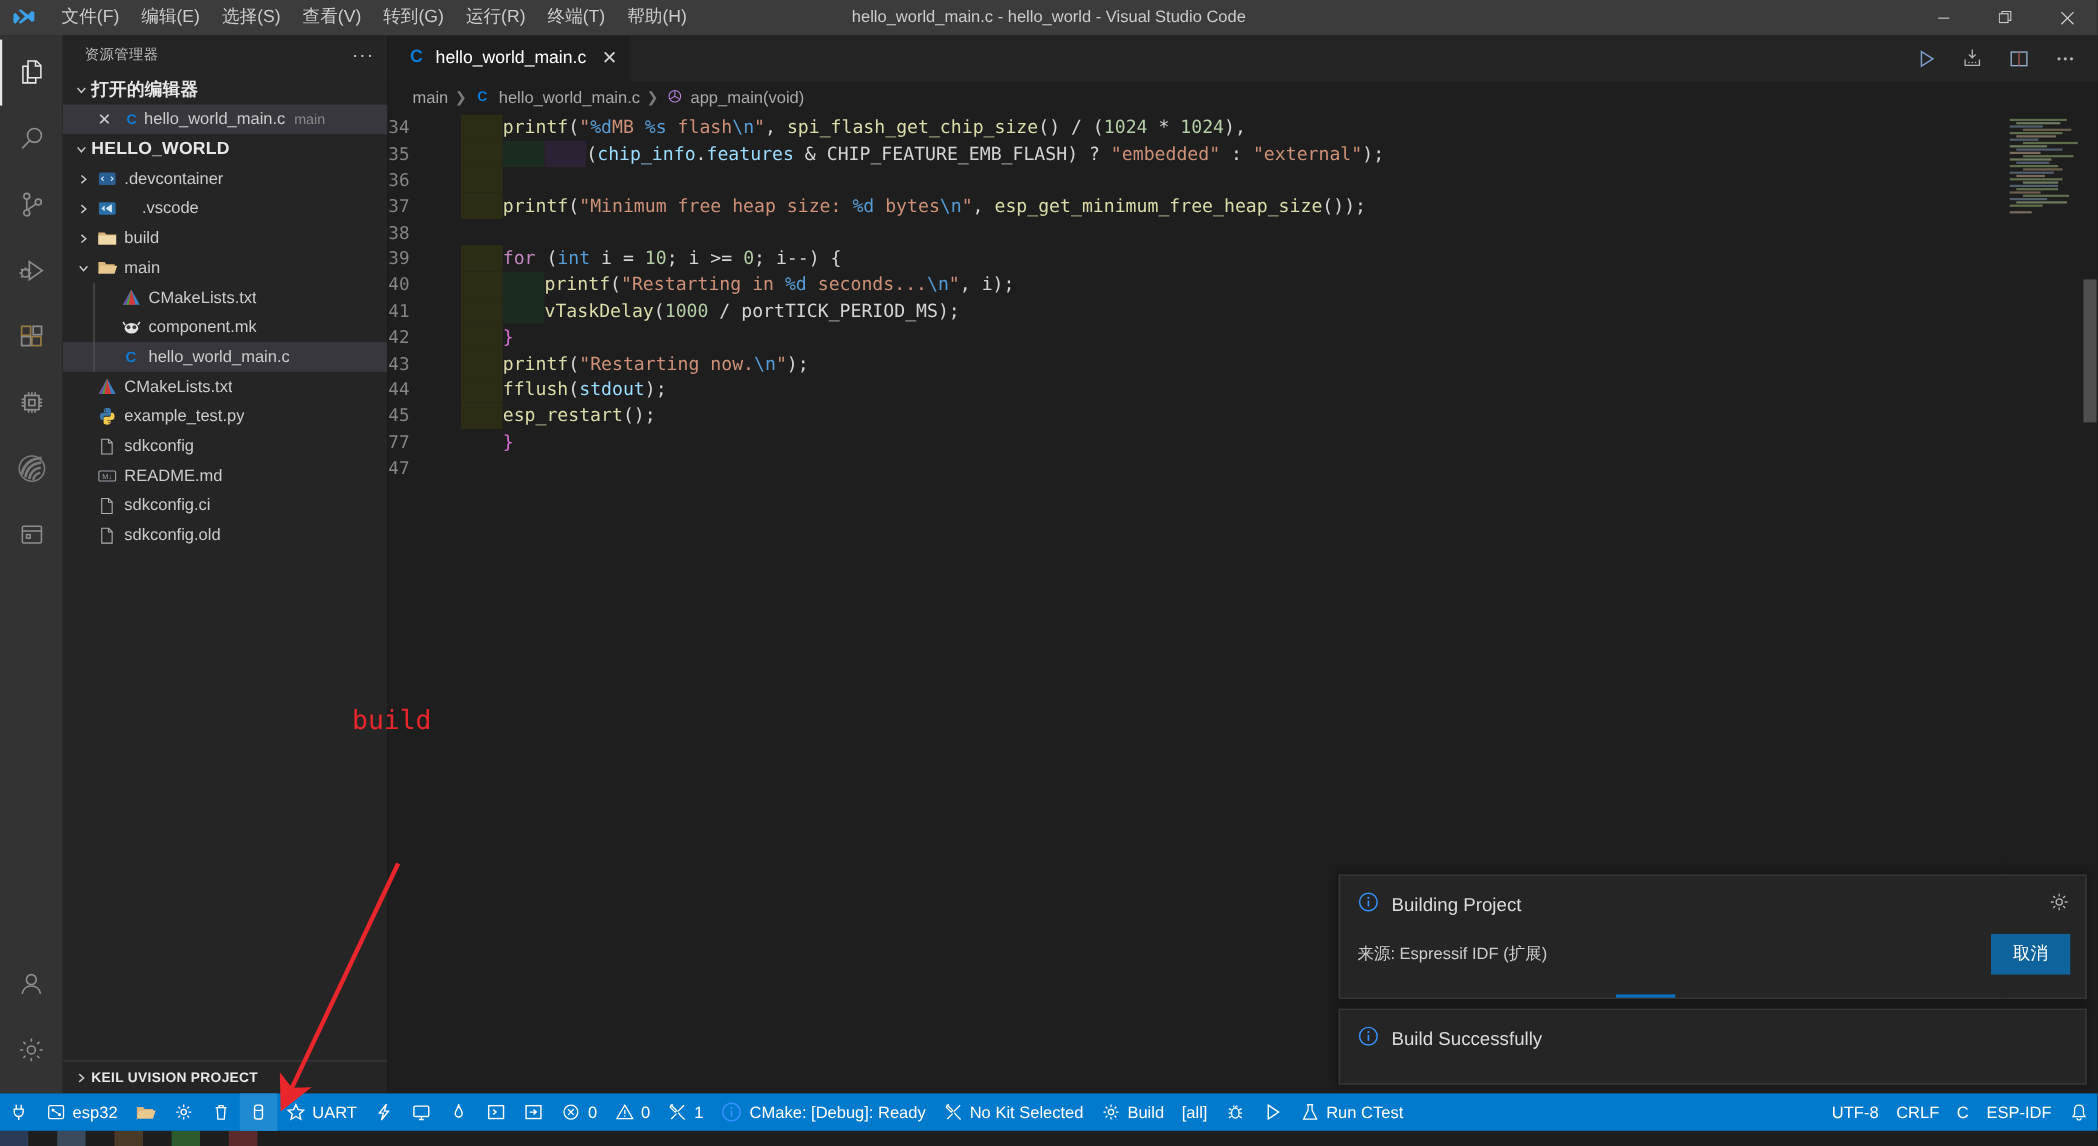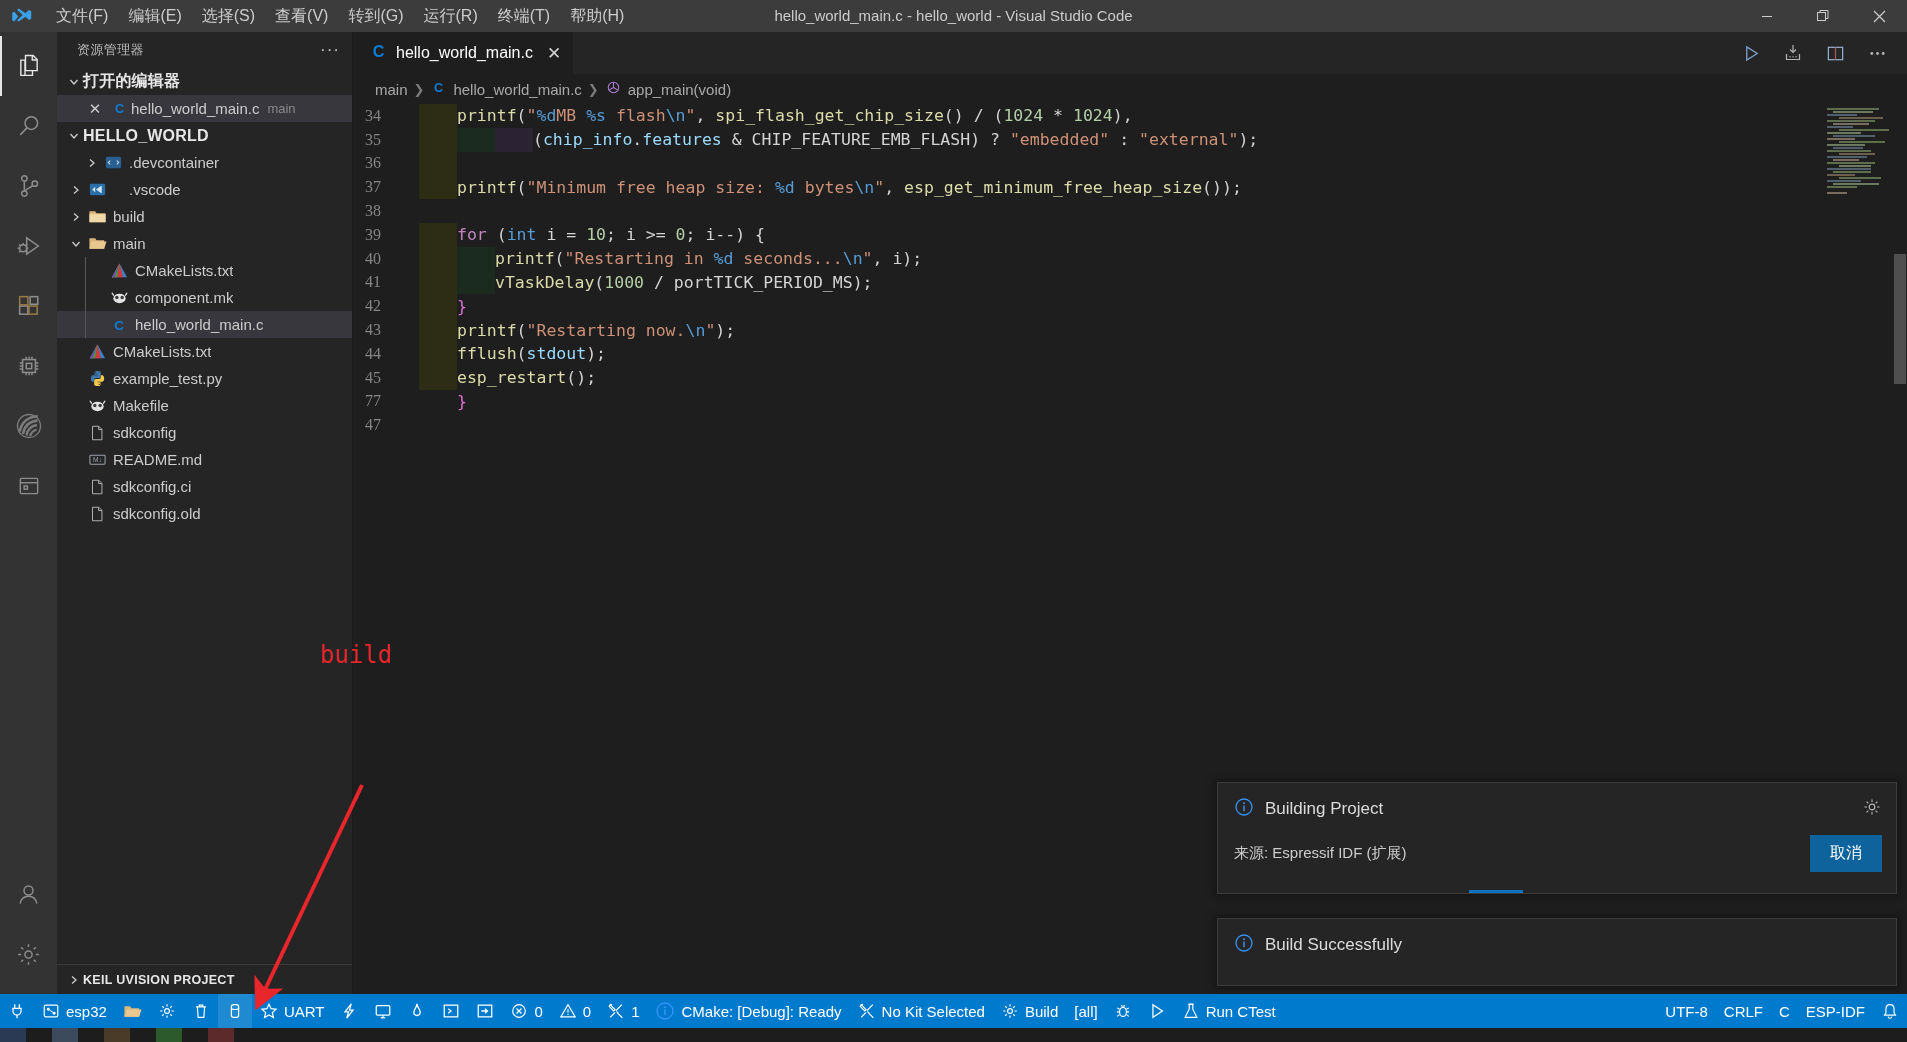--- a/index.html
+++ b/index.html
@@ -92,21 +92,21 @@
   .eact { width: 32px; height: 32px; display: flex; align-items: center; justify-content: center; opacity: .85; cursor: pointer; }
   .breadcrumbs {
     height: 30px; display: flex; align-items: center; gap: 6px; padding-left: 22px;
     font-size: 15px; color: #a9a9a9; flex: none;
   }
   .bc-sep { color: #7a7a7a; font-size: 13px; }
   .bc-item { display: flex; align-items: center; gap: 6px; cursor: pointer; }
   .code-wrap { flex: 1; display: flex; position: relative; overflow: hidden; }
   .code-scroll { flex: 1; position: relative; overflow: hidden; }
   .codeline { height: 23.8px; display: flex; align-items: center; font-family: "DejaVu Sans Mono", monospace; font-size: 16.5px; white-space: pre; }
-  .lnum { width: 66px; text-align: center; padding-right: 26px; color: #858585; flex: none; font-size: 16px; font-family: Liberation Serif, serif; }
+  .lnum { width: 66px; text-align: left; padding-right: 26px; color: #858585; flex: none; font-size: 16px; }
   .ind { display: inline-block; width: 38px; height: 23.8px; flex: none; }
   .ind.a { background: #2d2d16; }
   .ind.b { background: #1b2b1f; }
   .ind.c { background: #2b2233; }
   .codetext { padding-left: 0; }
   
   .t-fn   { color: #dcdcaa; }
   .t-str  { color: #ce9178; }
   .t-fmt  { color: #569cd6; }
   .t-kw   { color: #c586c0; }
@@ -123,21 +123,21 @@
   }
   .mm-block { position: absolute; }
   .scrollbar-v {
     position: absolute; right: 0; top: 0; width: 14px; height: 100%;
   }
   .scroll-thumb { position: absolute; right: 1px; width: 12px; background: #4f4f4f; border-radius: 0; }
 
   
   .notifs {
     position: absolute; right: 10px; bottom: 8px; width: 680px; z-index: 25;
-    display: flex; flex-direction: column; gap: 24px;
+    display: flex; flex-direction: column; gap: 9px;
   }
   .notif { background: #252526; border: 1px solid #3c3c3c; box-shadow: 0 0 8px 2px rgba(0,0,0,.35); }
   .notif-head { display: flex; align-items: center; padding: 14px 14px 10px 16px; gap: 11px; }
   .notif-title { font-size: 17px; color: #dcdcdc; }
   .notif-gear { margin-left: auto; opacity: .85; cursor: pointer; }
   .notif-body { display: flex; align-items: center; padding: 4px 14px 18px 16px; }
   .notif-source { font-size: 15px; color: #cccccc; }
   .notif-btn {
     margin-left: auto; background: #0e639c; color: #ffffff; font-size: 16px;
     padding: 8px 20px; cursor: pointer; border: none;
@@ -314,21 +314,21 @@
       <div class="section-head">
         <span class="chev">
           <svg width="12" height="12" viewBox="0 0 12 12" fill="none" stroke="#cccccc" stroke-width="1.3">
               <path d="M2.5 4 L6 8 L9.5 4"></path>
             </svg>
         </span>
         <span>HELLO_WORLD</span>
       </div>
 
       <div class="tree" id="file-tree">
-          <div class="row" style="padding-left: 26px;">
+          <div class="row" style="padding-left: 10px;">
             <span class="chev">
               <svg width="12" height="12" viewBox="0 0 12 12" fill="none" stroke="#cccccc" stroke-width="1.3">
                 <path d="M4 2.5 L8 6 L4 9.5"></path>
               </svg>
             </span>
             <span class="ficon">
               <svg width="19" height="19" viewBox="0 0 20 20">
                 <rect x="2" y="4" width="16" height="12" rx="1.5" fill="#2a5f94"></rect>
                 <path d="M6.5 8 L4.5 10 L6.5 12 M13.5 8 L15.5 10 L13.5 12" stroke="#cfe3f5" stroke-width="1.1" fill="none"></path>
               </svg>
@@ -427,32 +427,20 @@
           </div>
           <div class="row" style="padding-left: 10px;">
             <span class="chev"></span>
             <span class="ficon">
               <svg width="19" height="19" viewBox="0 0 20 20">
                 <path d="M10 2 C6.6 2 6.8 3.8 6.8 3.8 V6 H10.2 V6.6 H5.4 C5.4 6.6 3 6.3 3 10 C3 13.7 5.1 13.5 5.1 13.5 H6.5 V11.6 C6.5 11.6 6.4 9.5 8.6 9.5 H11.6 C11.6 9.5 13.5 9.6 13.5 7.7 V4 C13.5 4 13.8 2 10 2 Z M8.2 3.2 C8.6 3.2 8.9 3.5 8.9 3.9 C8.9 4.3 8.6 4.6 8.2 4.6 C7.8 4.6 7.5 4.3 7.5 3.9 C7.5 3.5 7.8 3.2 8.2 3.2 Z" fill="#3c78a9"></path>
                 <path d="M10 18 C13.4 18 13.2 16.2 13.2 16.2 V14 H9.8 V13.4 H14.6 C14.6 13.4 17 13.7 17 10 C17 6.3 14.9 6.5 14.9 6.5 H13.5 V8.4 C13.5 8.4 13.6 10.5 11.4 10.5 H8.4 C8.4 10.5 6.5 10.4 6.5 12.3 V16 C6.5 16 6.2 18 10 18 Z M11.8 16.8 C11.4 16.8 11.1 16.5 11.1 16.1 C11.1 15.7 11.4 15.4 11.8 15.4 C12.2 15.4 12.5 15.7 12.5 16.1 C12.5 16.5 12.2 16.8 11.8 16.8 Z" fill="#f2c94c"></path>
               </svg>
             </span>
             <span class="label" style="margin-left: 4px;">example_test.py</span>
-          </div>
-          <div class="row" style="padding-left: 10px;">
-            <span class="chev"></span>
-            <span class="ficon">
-              <svg width="19" height="19" viewBox="0 0 20 20">
-                <ellipse cx="10" cy="11" rx="6.5" ry="5" fill="#e3e3e3"></ellipse>
-                <circle cx="7.2" cy="10" r="1.8" fill="#3a3a3a"></circle>
-                <circle cx="12.8" cy="10" r="1.8" fill="#3a3a3a"></circle>
-                <path d="M4 8 L2 5 M16 8 L18 5" stroke="#e3e3e3" stroke-width="1.4"></path>
-              </svg>
-            </span>
-            <span class="label" style="margin-left: 4px;">Makefile</span>
           </div>
           <div class="row" style="padding-left: 10px;">
             <span class="chev"></span>
             <span class="ficon">
               <svg width="18" height="18" viewBox="0 0 20 20">
                 <path d="M5 2.5 H12 L15.5 6 V17.5 H5 Z" fill="none" stroke="#b0b0b0" stroke-width="1.1"></path>
                 <path d="M11.8 2.5 V6.2 H15.5" fill="none" stroke="#b0b0b0" stroke-width="1.1"></path>
               </svg>
             </span>
             <span class="label" style="margin-left: 4px;">sdkconfig</span>

